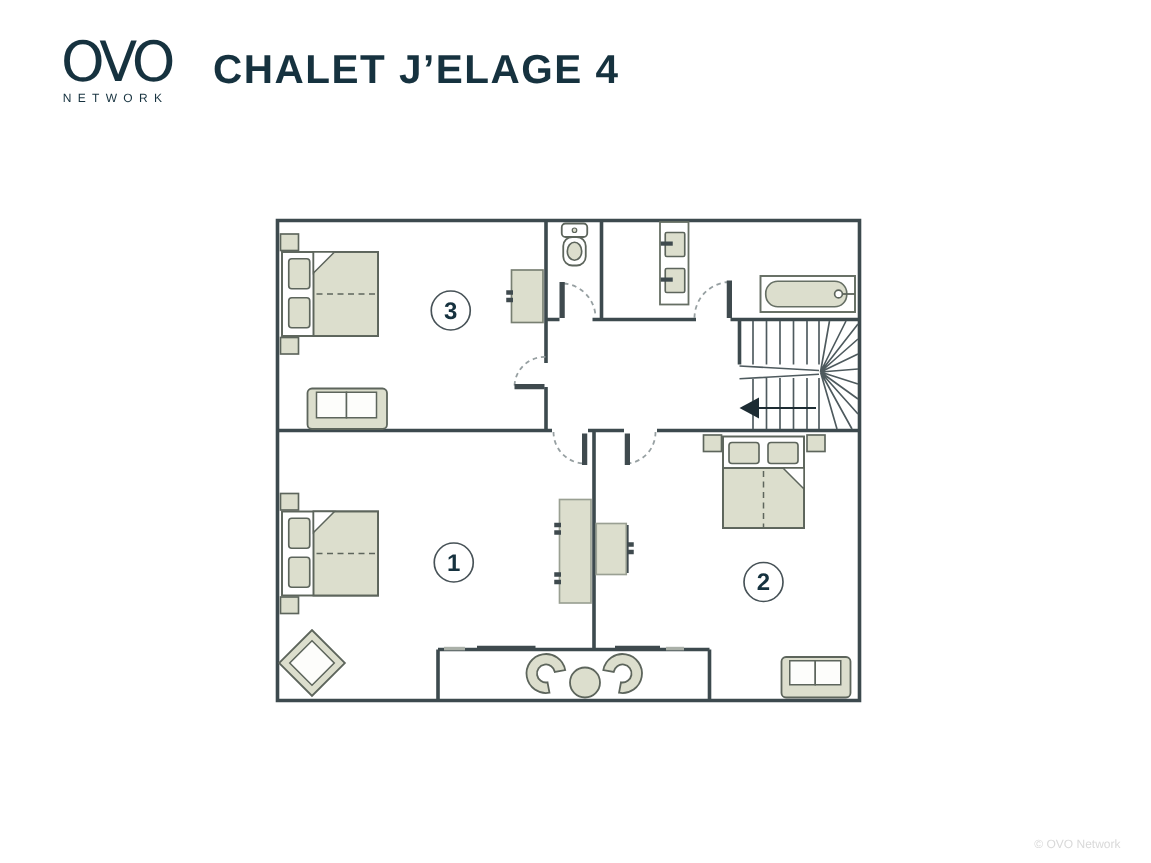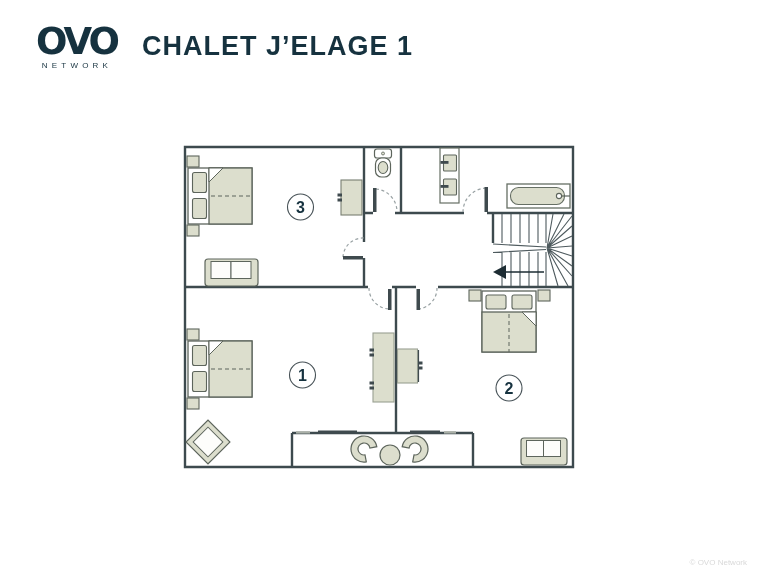--- a/index.html
+++ b/index.html
@@ -5,22 +5,23 @@
   html,body{margin:0;padding:0;background:#fff;}
   body{
     width:767px;height:575px;position:relative;overflow:hidden;
     font-family:"Liberation Sans",sans-serif;
   }
   .logo{
     position:absolute;left:36px;top:24px;width:78px;text-align:center;
     color:#16323f;
   }
   .logo-ovo{
-    font-size:37px;font-weight:700;letter-spacing:-3px;line-height:0.95;
+    font-size:37px;font-weight:400;letter-spacing:-3px;line-height:0.95;
     font-family:"DejaVu Sans",sans-serif;
+    text-align:right;
   }
   .logo-net{
     font-size:8px;font-weight:400;letter-spacing:4.2px;margin-top:2px;
     padding-left:4px;
   }
   h1.title{
     position:absolute;left:142px;top:31px;margin:0;
     font-size:27px;font-weight:800;letter-spacing:1px;color:#16323f;
     font-family:"Liberation Sans",sans-serif;
   }
@@ -33,21 +34,21 @@
     fill:#16323f;
   }
 </style>
 </head>
 <body>
 
 <div class="logo">
   <div class="logo-ovo">OVO</div>
   <div class="logo-net">NETWORK</div>
 </div>
-<h1 class="title">CHALET J’ELAGE 1</h1>
+<h1 class="title">CHALET J’ELAGE 4</h1>
 
 <svg class="plan" width="767" height="575" viewBox="0 0 767 575">
 
   <g stroke="#3d4a4e" stroke-width="2.4" fill="none">
     <path d="M185,147 H573 V467 H185 Z"></path>
     <path d="
       M364,147 V242 M364,258 V288
       M401,147 V213
       M364,213 H373 M395,213 H464 M487,213 H573
       M493,213 V243

